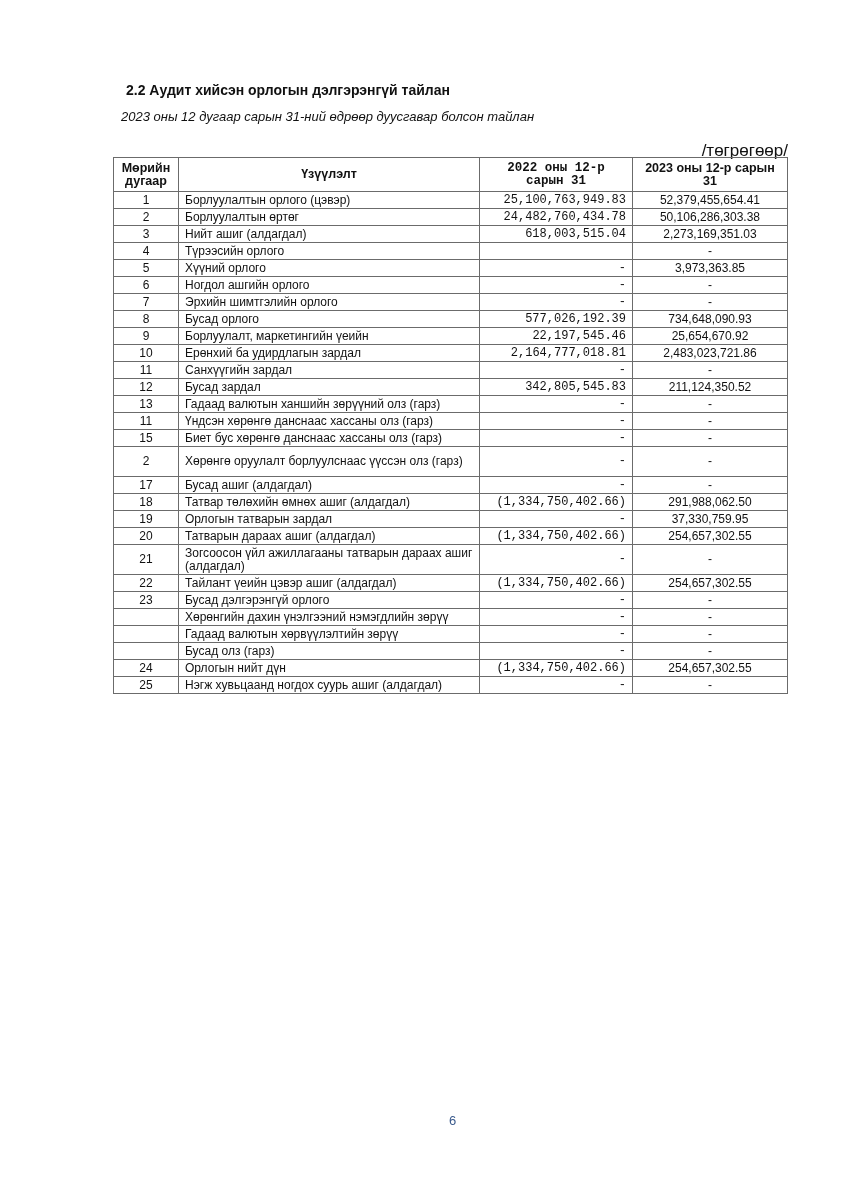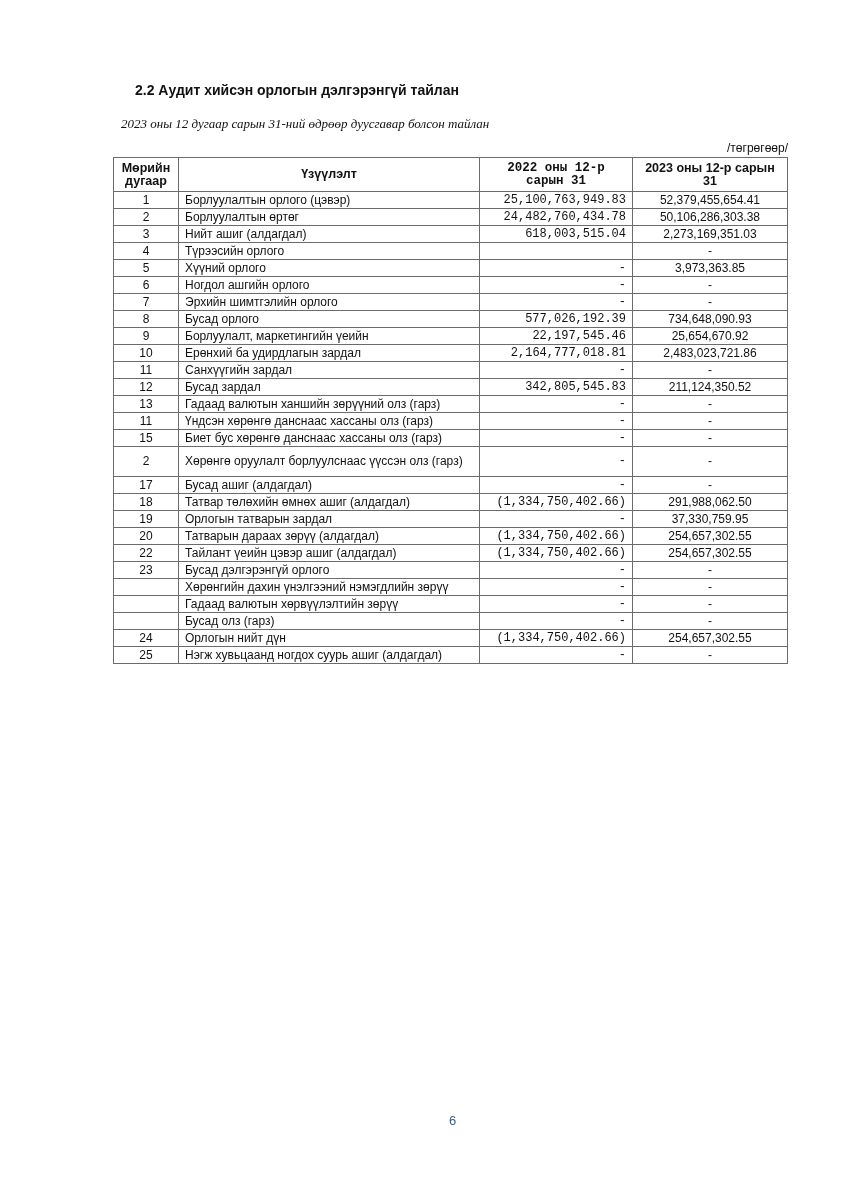--- a/index.html
+++ b/index.html
@@ -1,20 +1,20 @@
 <!DOCTYPE html>
 <html><head>
 <meta charset="utf-8">
 <style>
   html, body { margin: 0; padding: 0; background: #ffffff; }
   body { width: 848px; height: 1200px; position: relative; overflow: hidden;
          font-family: "Liberation Sans", sans-serif; color: #111; }
-  .title { position: absolute; left: 135px; top: 82px; font-size: 14px; font-weight: bold; }
-  .subtitle { position: absolute; left: 121px; top: 116px; font-size: 13px; font-style: italic; font-family: Liberation Serif, serif; }
-  .unit { position: absolute; right: 60px; top: 141px; font-size: 12px; }
+  .title { position: absolute; left: 126px; top: 82px; font-size: 14px; font-weight: bold; }
+  .subtitle { position: absolute; left: 121px; top: 109px; font-size: 13px; font-style: italic; }
+  .unit { position: absolute; right: 60px; top: 141px; font-size: 17px; }
   table.report { position: absolute; left: 113px; top: 157px; width: 675px;
                  border-collapse: collapse; font-size: 12px; padding-left: 27px; }
   table.report th, table.report td { border: 1px solid #6b6b6b; padding: 0 6px; line-height: 13px; }
   table.report th { font-weight: bold; text-align: center; height: 33px; font-size: 12.5px; }
   table.report td { height: 16px; }
   table.report tr.tall td { height: 29px; }
   .col-no { width: 52px; text-align: center; }
   .col-item { width: 288px; text-align: left; }
   .col-v1 { width: 140px; text-align: right; font-family: Liberation Mono, monospace; }
   .col-v2 { width: 142px; text-align: center; }
@@ -146,23 +146,29 @@
         <td class="col-v2">291,988,062.50</td>
       </tr>
       <tr>
         <td class="col-no">19</td>
         <td class="col-item">Орлогын татварын зардал</td>
         <td class="col-v1">-</td>
         <td class="col-v2">37,330,759.95</td>
       </tr>
       <tr>
         <td class="col-no">20</td>
-        <td class="col-item">Татварын дараах зөрүү (алдагдал)</td>
+        <td class="col-item">Татварын дараах ашиг (алдагдал)</td>
         <td class="col-v1">(1,334,750,402.66)</td>
         <td class="col-v2">254,657,302.55</td>
+      </tr>
+      <tr class="tall">
+        <td class="col-no">21</td>
+        <td class="col-item">Зогсоосон үйл ажиллагааны татварын дараах ашиг (алдагдал)</td>
+        <td class="col-v1">-</td>
+        <td class="col-v2">-</td>
       </tr>
       <tr>
         <td class="col-no">22</td>
         <td class="col-item">Тайлант үеийн цэвэр ашиг (алдагдал)</td>
         <td class="col-v1">(1,334,750,402.66)</td>
         <td class="col-v2">254,657,302.55</td>
       </tr>
       <tr>
         <td class="col-no">23</td>
         <td class="col-item">Бусад дэлгэрэнгүй орлого</td>

